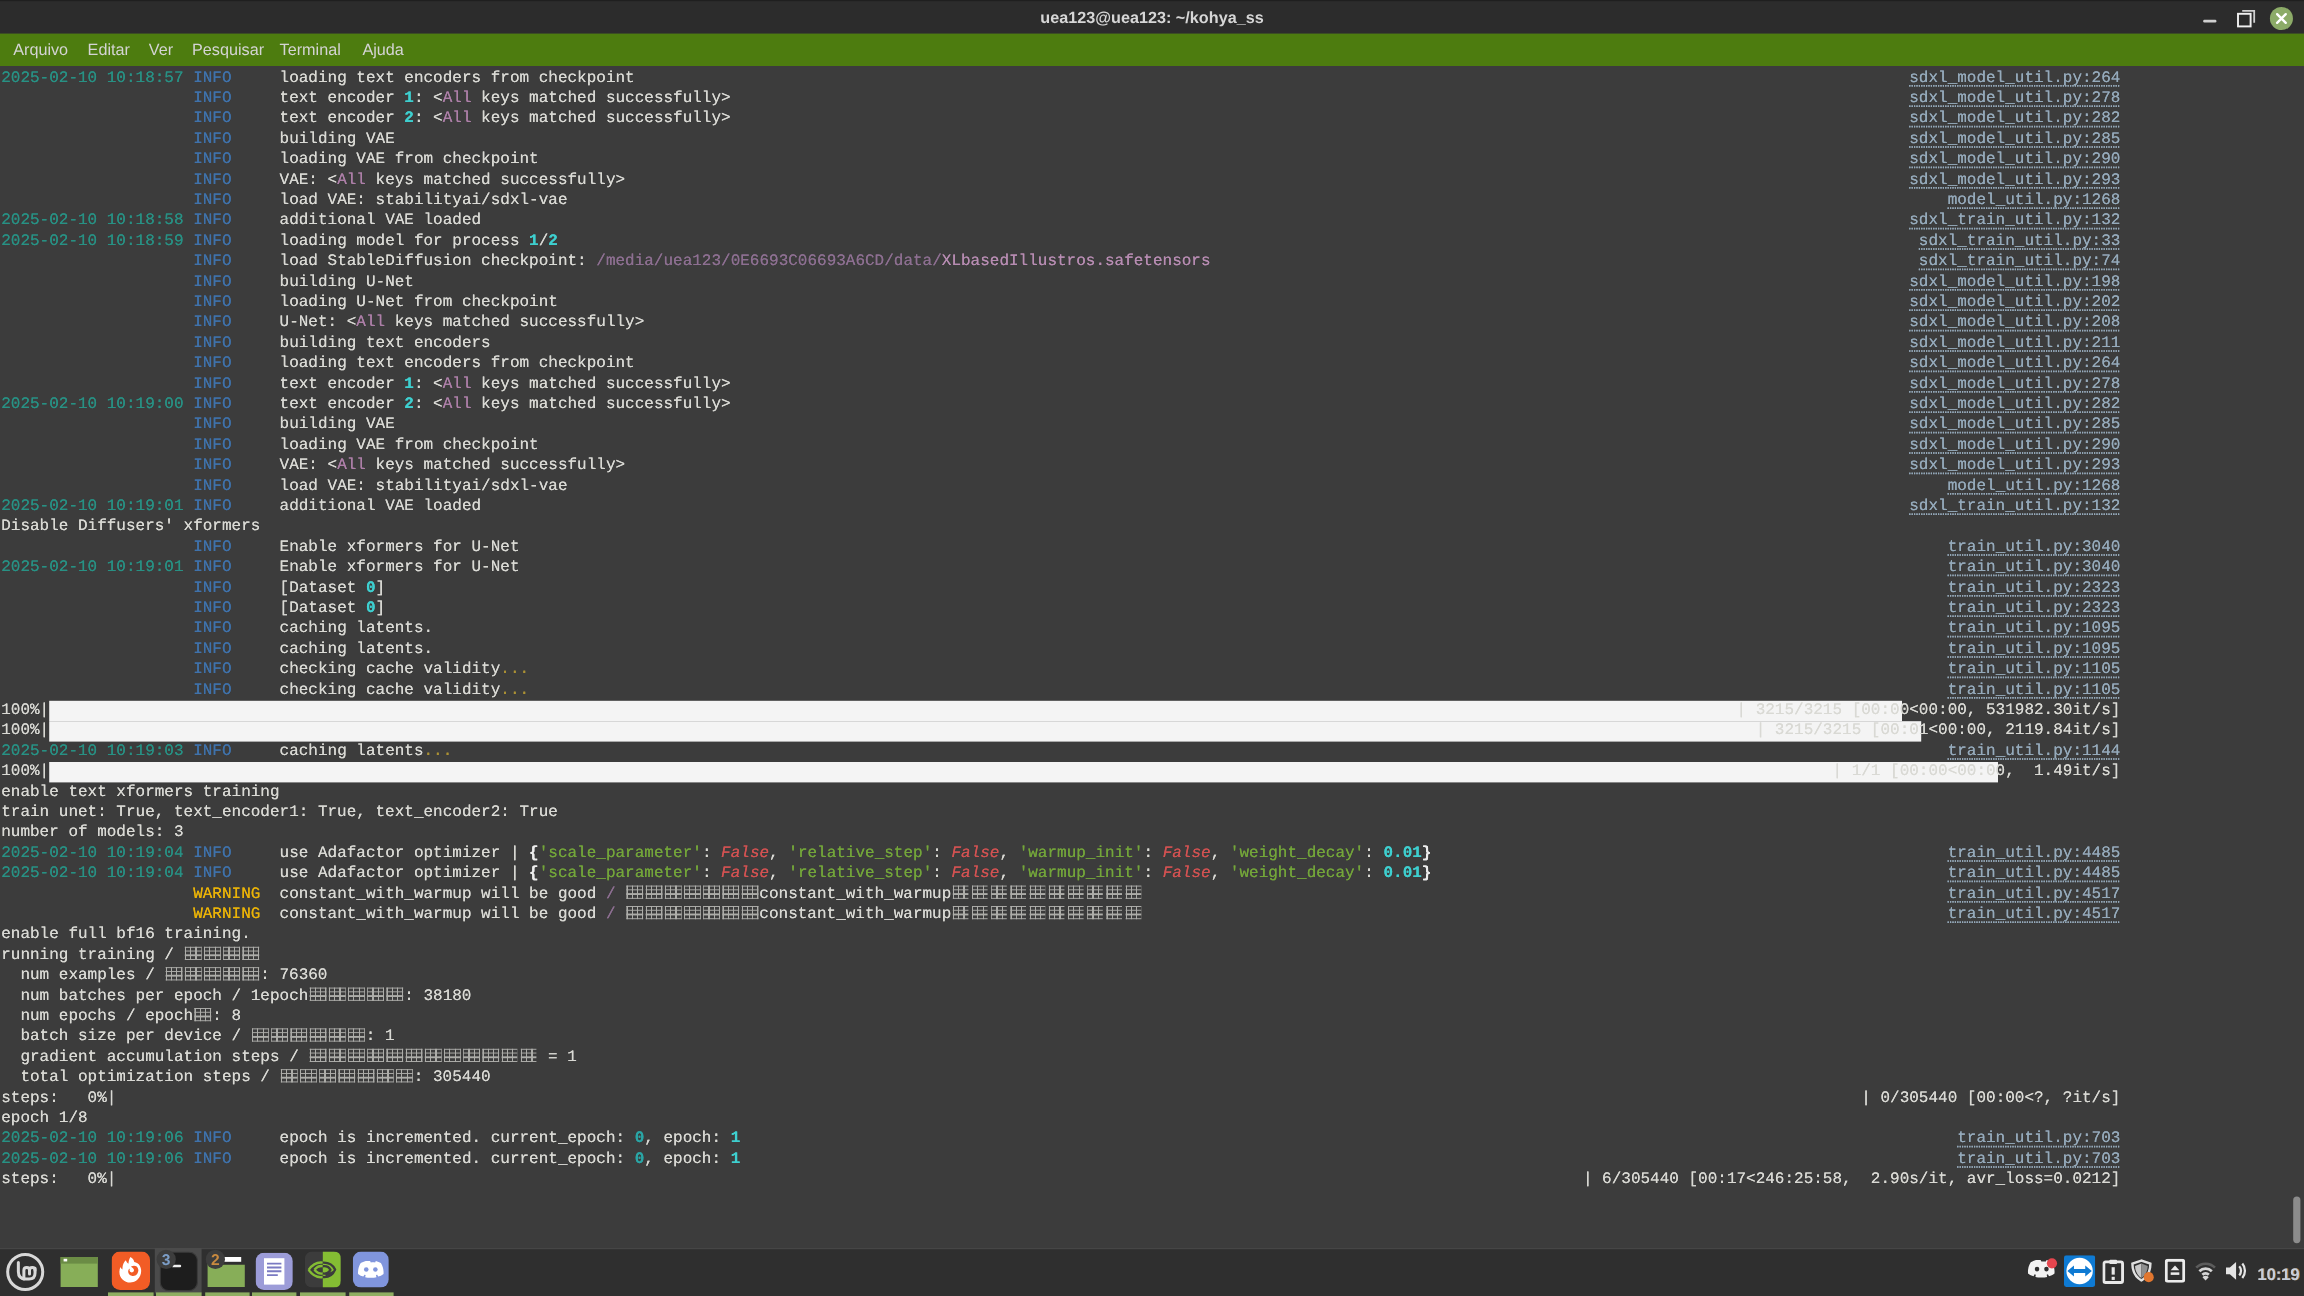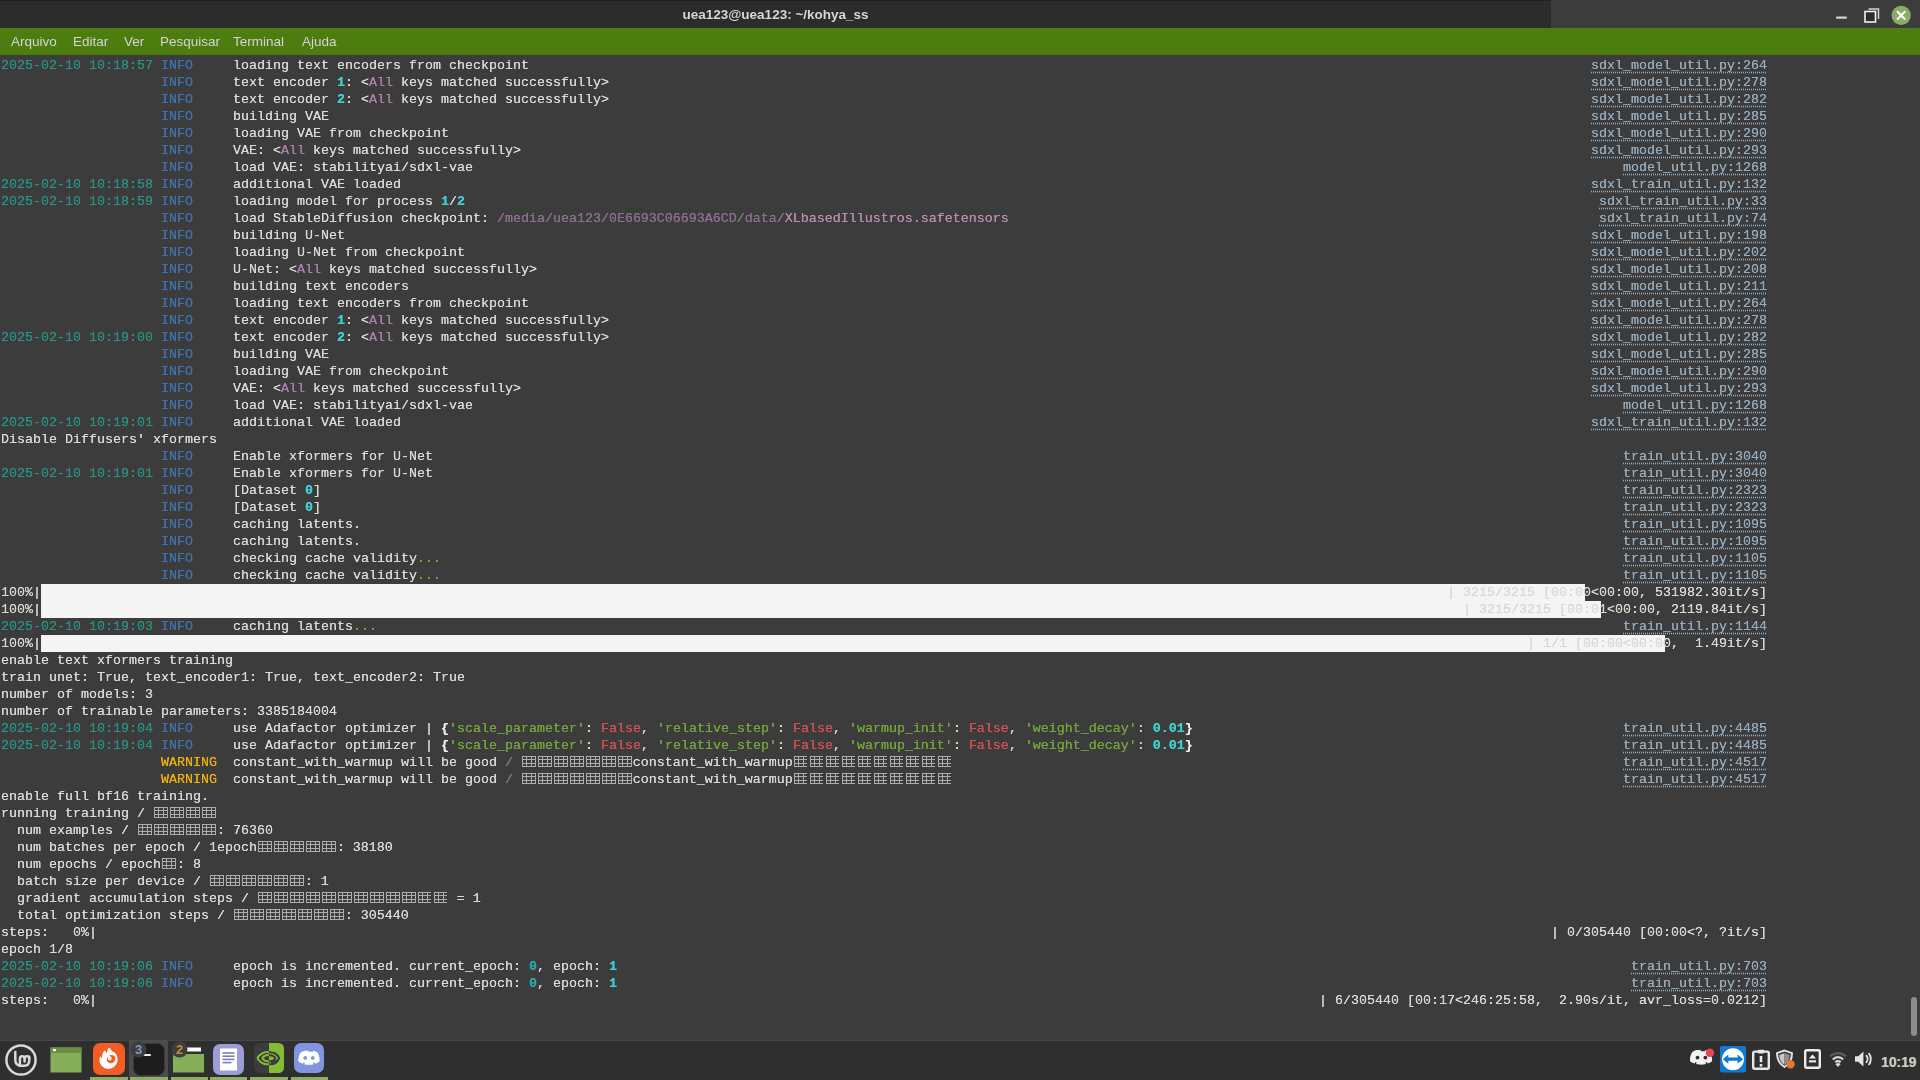--- a/index.html
+++ b/index.html
@@ -1,28 +1,28 @@
 <!DOCTYPE html>
 <html><head><meta charset="utf-8"><title>t</title><style>
 * { margin:0; padding:0; box-sizing:border-box; }
 html,body { width:1920px; height:1080px; background:#3c3c3c; overflow:hidden; font-family:"Liberation Sans",sans-serif; }
-#titlebar { position:absolute; left:0; top:0; width:1551px; height:28px; background:#2c2c2c; border-top:1px solid #1f1f1f; }
+#titlebar { position:absolute; left:0; top:0; width:1920px; height:28px; background:#2c2c2c; border-top:1px solid #1f1f1f; }
 #title { color:#d6d6d6; font-weight:bold; font-size:13.5px; text-align:center; line-height:27px; }
 #menubar { position:absolute; left:0; top:28px; width:1920px; height:27px; background:#4d7c0f; }
 .mi { position:absolute; top:0; color:#d4d4d4; font-size:13.5px; line-height:28px; }
 #term { position:absolute; left:1px; top:56.5px; width:1782px; font-family:"Liberation Mono",monospace; font-size:13.33px; line-height:17px; color:#d9d9d4; }
 .ln { position:relative; height:17px; white-space:pre; text-shadow:0 0 .55px currentColor; }
 .ts { color:#289184; }
 .info { color:#3f72ab; }
 .warn { color:#eab308; }
 .num { color:#3ecfcf; font-weight:bold; }
 .num2 { color:#2aa5a5; font-weight:bold; }
 .pur { color:#ad7fa8; }
 .grn { color:#73a53a; }
-.red { color:#d25252; }
+.red { color:#d25252; font-style:italic; }
 .pth { color:#8d6f91; }
 .fn { color:#b78cb2; }
 .wb { color:#ececec; font-weight:bold; }
 .org { color:#ab9134; }
 .ref { position:absolute; right:16px; top:0; color:#95aabb; text-decoration:underline dotted; text-underline-offset:3px; }
 .rr { position:absolute; right:16px; top:0; color:#d9d9d4; }
 .ln .bar { position:absolute; top:0; height:17px; background:#f4f4f4; }
 .j { display:inline-block; width:13.4px; height:11.5px; margin:0 1.3px -1.5px 1.3px;
      background:repeating-linear-gradient(0deg, currentColor 0 1px, transparent 1px 3.4px),
                 repeating-linear-gradient(90deg, currentColor 0 1px, transparent 1px 4.4px); opacity:.72; }
@@ -88,21 +88,20 @@
 <div class="ln">                    <span class="info">INFO</span>     caching latents.<span class="ref">train_util.py:1095</span></div>
 <div class="ln">                    <span class="info">INFO</span>     checking cache validity<span class="org">...</span><span class="ref">train_util.py:1105</span></div>
 <div class="ln">                    <span class="info">INFO</span>     checking cache validity<span class="org">...</span><span class="ref">train_util.py:1105</span></div>
 <div class="ln">100%|<span class="bar" style="left:40.0px;width:1544px"></span><span class="rr">| 3215/3215 [00:00&lt;00:00, 531982.30it/s]</span></div>
 <div class="ln">100%|<span class="bar" style="left:40.0px;width:1560px"></span><span class="rr">| 3215/3215 [00:01&lt;00:00, 2119.84it/s]</span></div>
 <div class="ln"><span class="ts">2025-02-10 10:19:03</span> <span class="info">INFO</span>     caching latents<span class="org">...</span><span class="ref">train_util.py:1144</span></div>
 <div class="ln">100%|<span class="bar" style="left:40.0px;width:1624px"></span><span class="rr">| 1/1 [00:00&lt;00:00,  1.49it/s]</span></div>
 <div class="ln">enable text xformers training</div>
 <div class="ln">train unet: True, text_encoder1: True, text_encoder2: True</div>
 <div class="ln">number of models: 3</div>
-<div class="ln">number of trainable parameters: 3385184004</div>
 <div class="ln"><span class="ts">2025-02-10 10:19:04</span> <span class="info">INFO</span>     use Adafactor optimizer | <span class="wb">{</span><span class="grn">'scale_parameter'</span>: <span class="red">False</span>, <span class="grn">'relative_step'</span>: <span class="red">False</span>, <span class="grn">'warmup_init'</span>: <span class="red">False</span>, <span class="grn">'weight_decay'</span>: <span class="num">0.01</span><span class="wb">}</span><span class="ref">train_util.py:4485</span></div>
 <div class="ln"><span class="ts">2025-02-10 10:19:04</span> <span class="info">INFO</span>     use Adafactor optimizer | <span class="wb">{</span><span class="grn">'scale_parameter'</span>: <span class="red">False</span>, <span class="grn">'relative_step'</span>: <span class="red">False</span>, <span class="grn">'warmup_init'</span>: <span class="red">False</span>, <span class="grn">'weight_decay'</span>: <span class="num">0.01</span><span class="wb">}</span><span class="ref">train_util.py:4485</span></div>
 <div class="ln">                    <span class="warn">WARNING</span>  constant_with_warmup will be good <span class="pth">/</span> <i class="j"></i><i class="j"></i><i class="j"></i><i class="j"></i><i class="j"></i><i class="j"></i><i class="j"></i>constant_with_warmup<i class="j"></i><i class="j"></i><i class="j"></i><i class="j"></i><i class="j"></i><i class="j"></i><i class="j"></i><i class="j"></i><i class="j"></i><i class="j"></i><span class="ref">train_util.py:4517</span></div>
 <div class="ln">                    <span class="warn">WARNING</span>  constant_with_warmup will be good <span class="pth">/</span> <i class="j"></i><i class="j"></i><i class="j"></i><i class="j"></i><i class="j"></i><i class="j"></i><i class="j"></i>constant_with_warmup<i class="j"></i><i class="j"></i><i class="j"></i><i class="j"></i><i class="j"></i><i class="j"></i><i class="j"></i><i class="j"></i><i class="j"></i><i class="j"></i><span class="ref">train_util.py:4517</span></div>
 <div class="ln">enable full bf16 training.</div>
 <div class="ln">running training / <i class="j"></i><i class="j"></i><i class="j"></i><i class="j"></i></div>
 <div class="ln">  num examples / <i class="j"></i><i class="j"></i><i class="j"></i><i class="j"></i><i class="j"></i>: 76360</div>
 <div class="ln">  num batches per epoch / 1epoch<i class="j"></i><i class="j"></i><i class="j"></i><i class="j"></i><i class="j"></i>: 38180</div>
 <div class="ln">  num epochs / epoch<i class="j"></i>: 8</div>
 <div class="ln">  batch size per device / <i class="j"></i><i class="j"></i><i class="j"></i><i class="j"></i><i class="j"></i><i class="j"></i>: 1</div>

